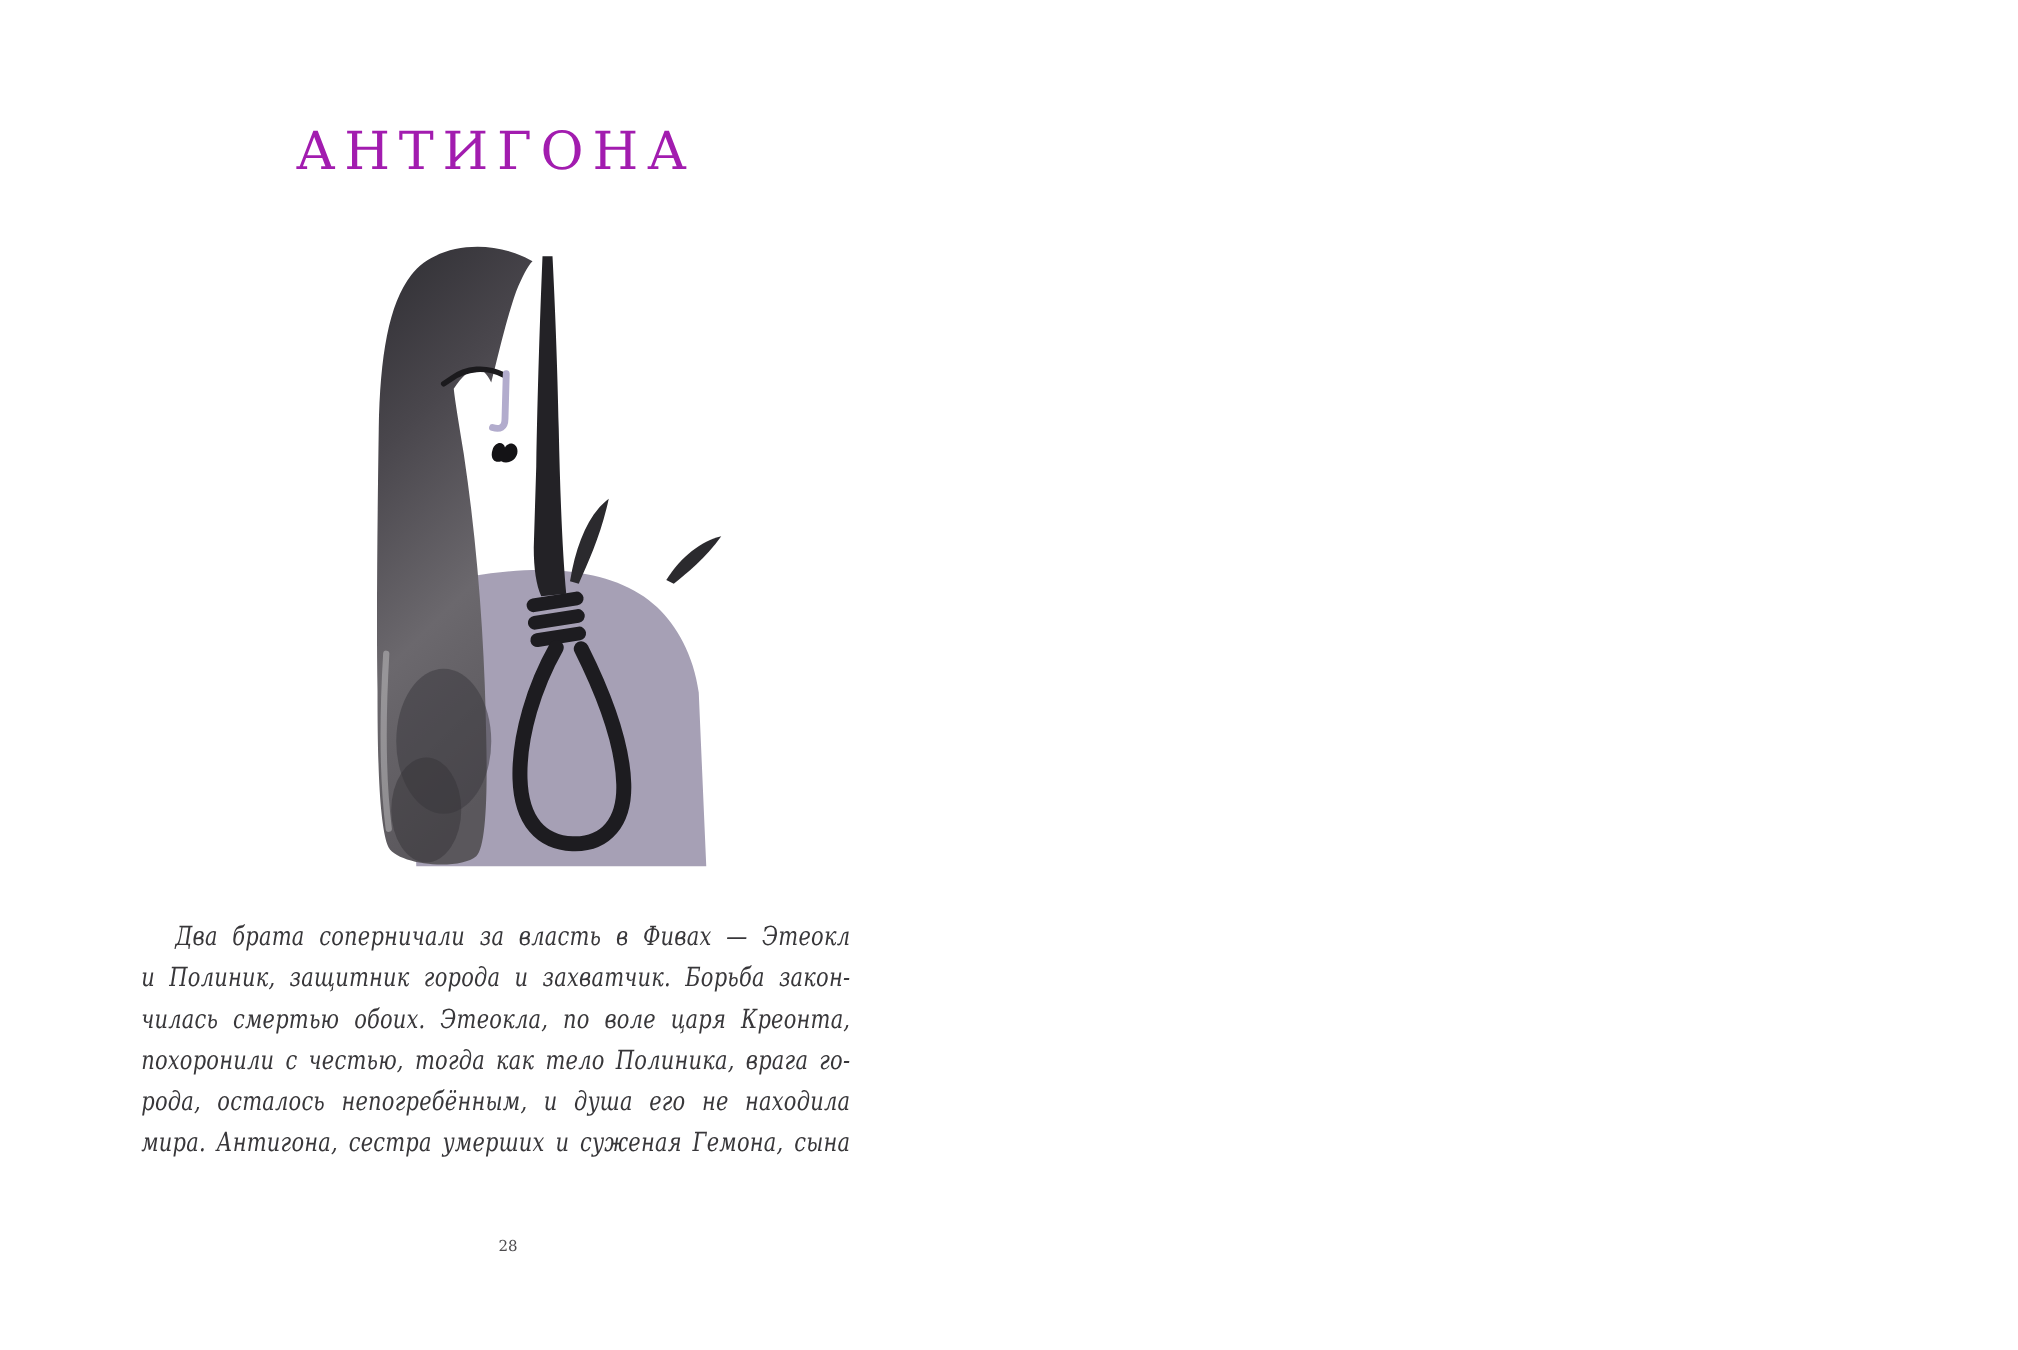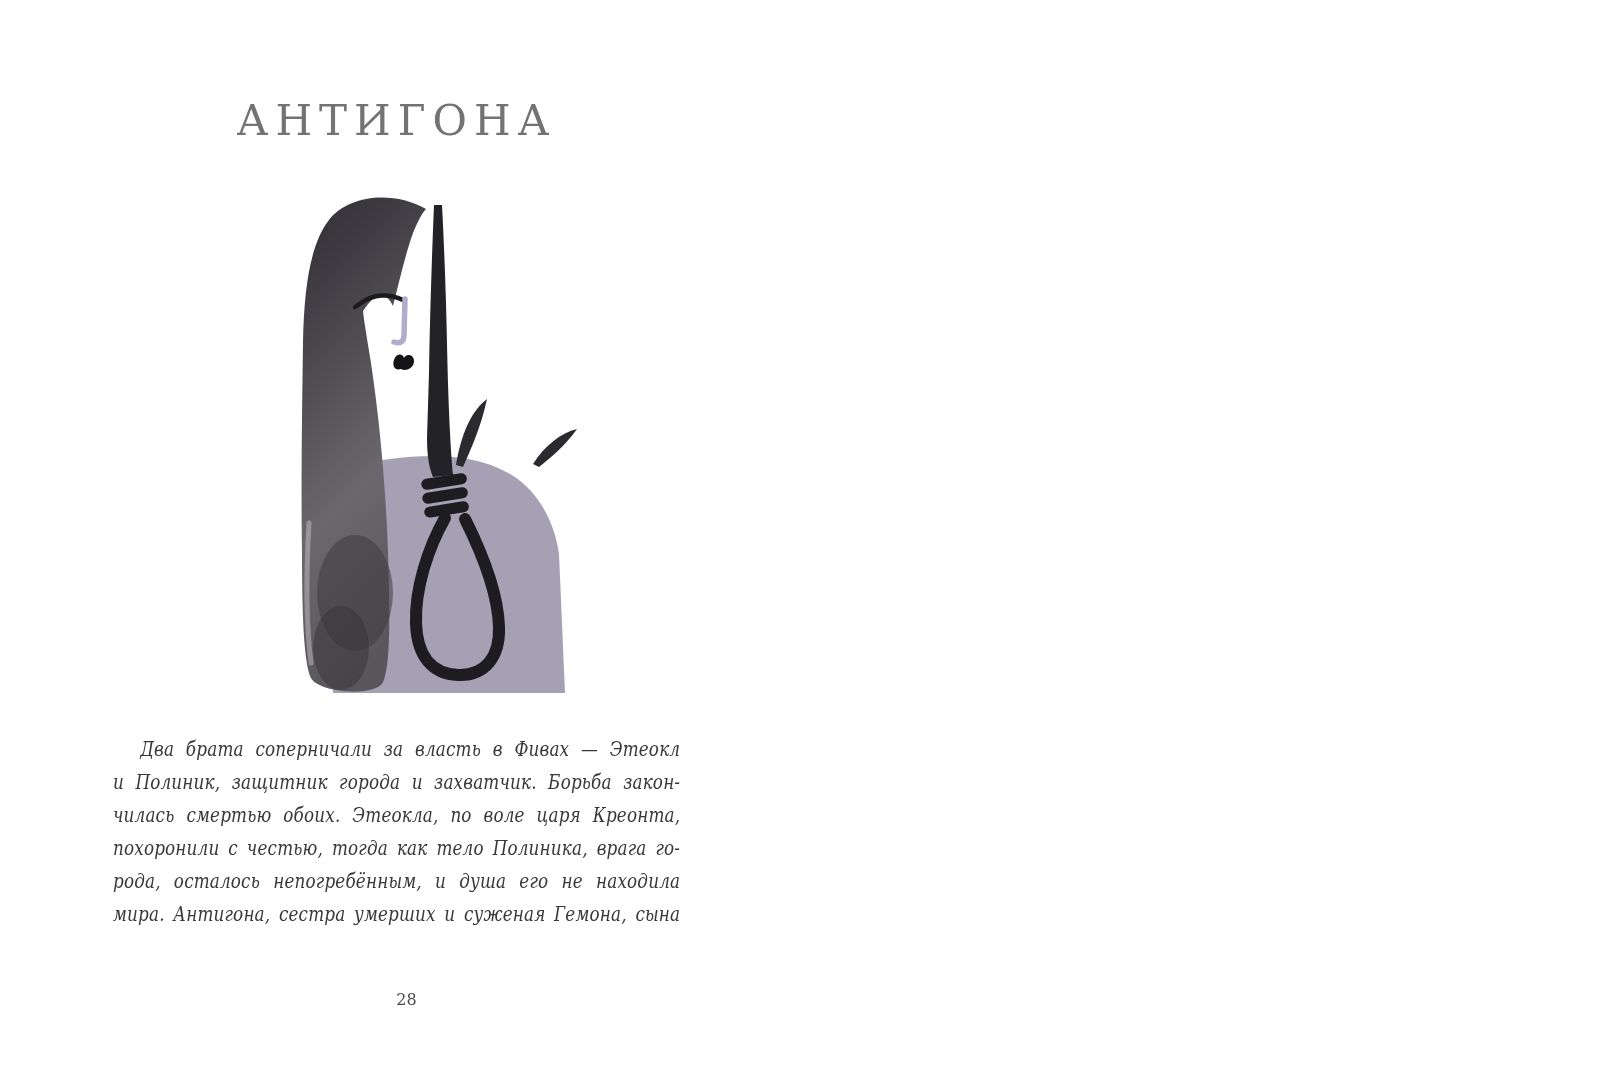--- a/index.html
+++ b/index.html
@@ -14,21 +14,21 @@
   .page{position:absolute;top:0;height:1080px;width:807px;}
   .page-left{left:0;}
   .page-right{left:807px;}
 
   .title{
     position:absolute;left:113px;top:96px;width:567px;
     margin:0;
     font-size:42px;font-weight:400;
     letter-spacing:7px;
     text-align:center;
-    color:#737373;
+    color:#a21caf;
     font-family:"DejaVu Serif","Liberation Serif",serif;
   }
 
   .illustration{
     position:absolute;left:293px;top:193px;
     width:290px;height:510px;
   }
 
   .textblock{
     position:absolute;
@@ -44,21 +44,21 @@
     height:33px;overflow:hidden;
     letter-spacing:0.2px;
   }
   .para .line::after{content:"";display:inline-block;width:100%;height:0;}
   .para.indent-first .line:first-child{text-indent:34px;}
   .italic-para{font-style:italic;}
 
   .pagenum{
     position:absolute;top:990px;
     width:567px;text-align:center;
-    font-size:16px;color:#4c4b4e;
+    font-size:12px;color:#4c4b4e;
   }
   .left-num{left:123px;}
 </style>
 </head>
 <body>
 
 <div class="spread">
 
   <section class="page page-left">
 

